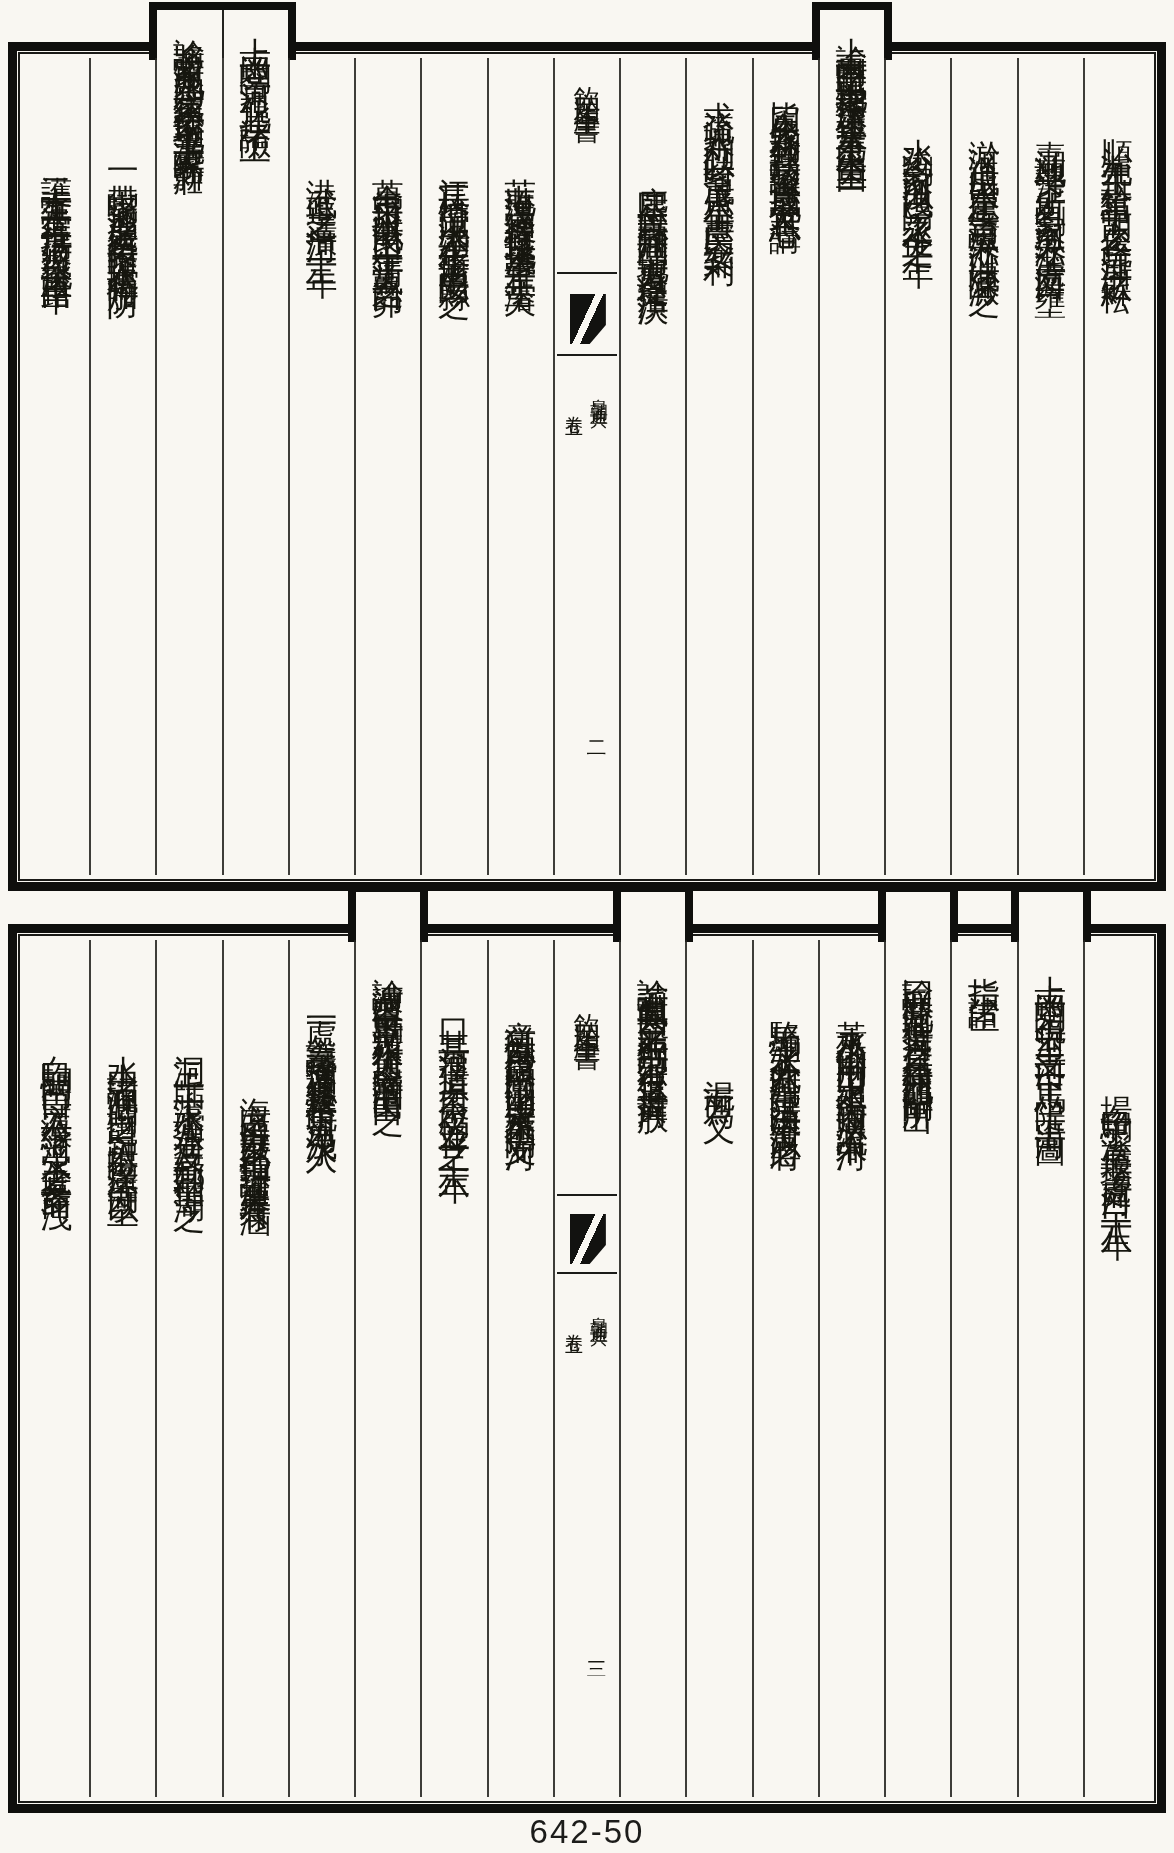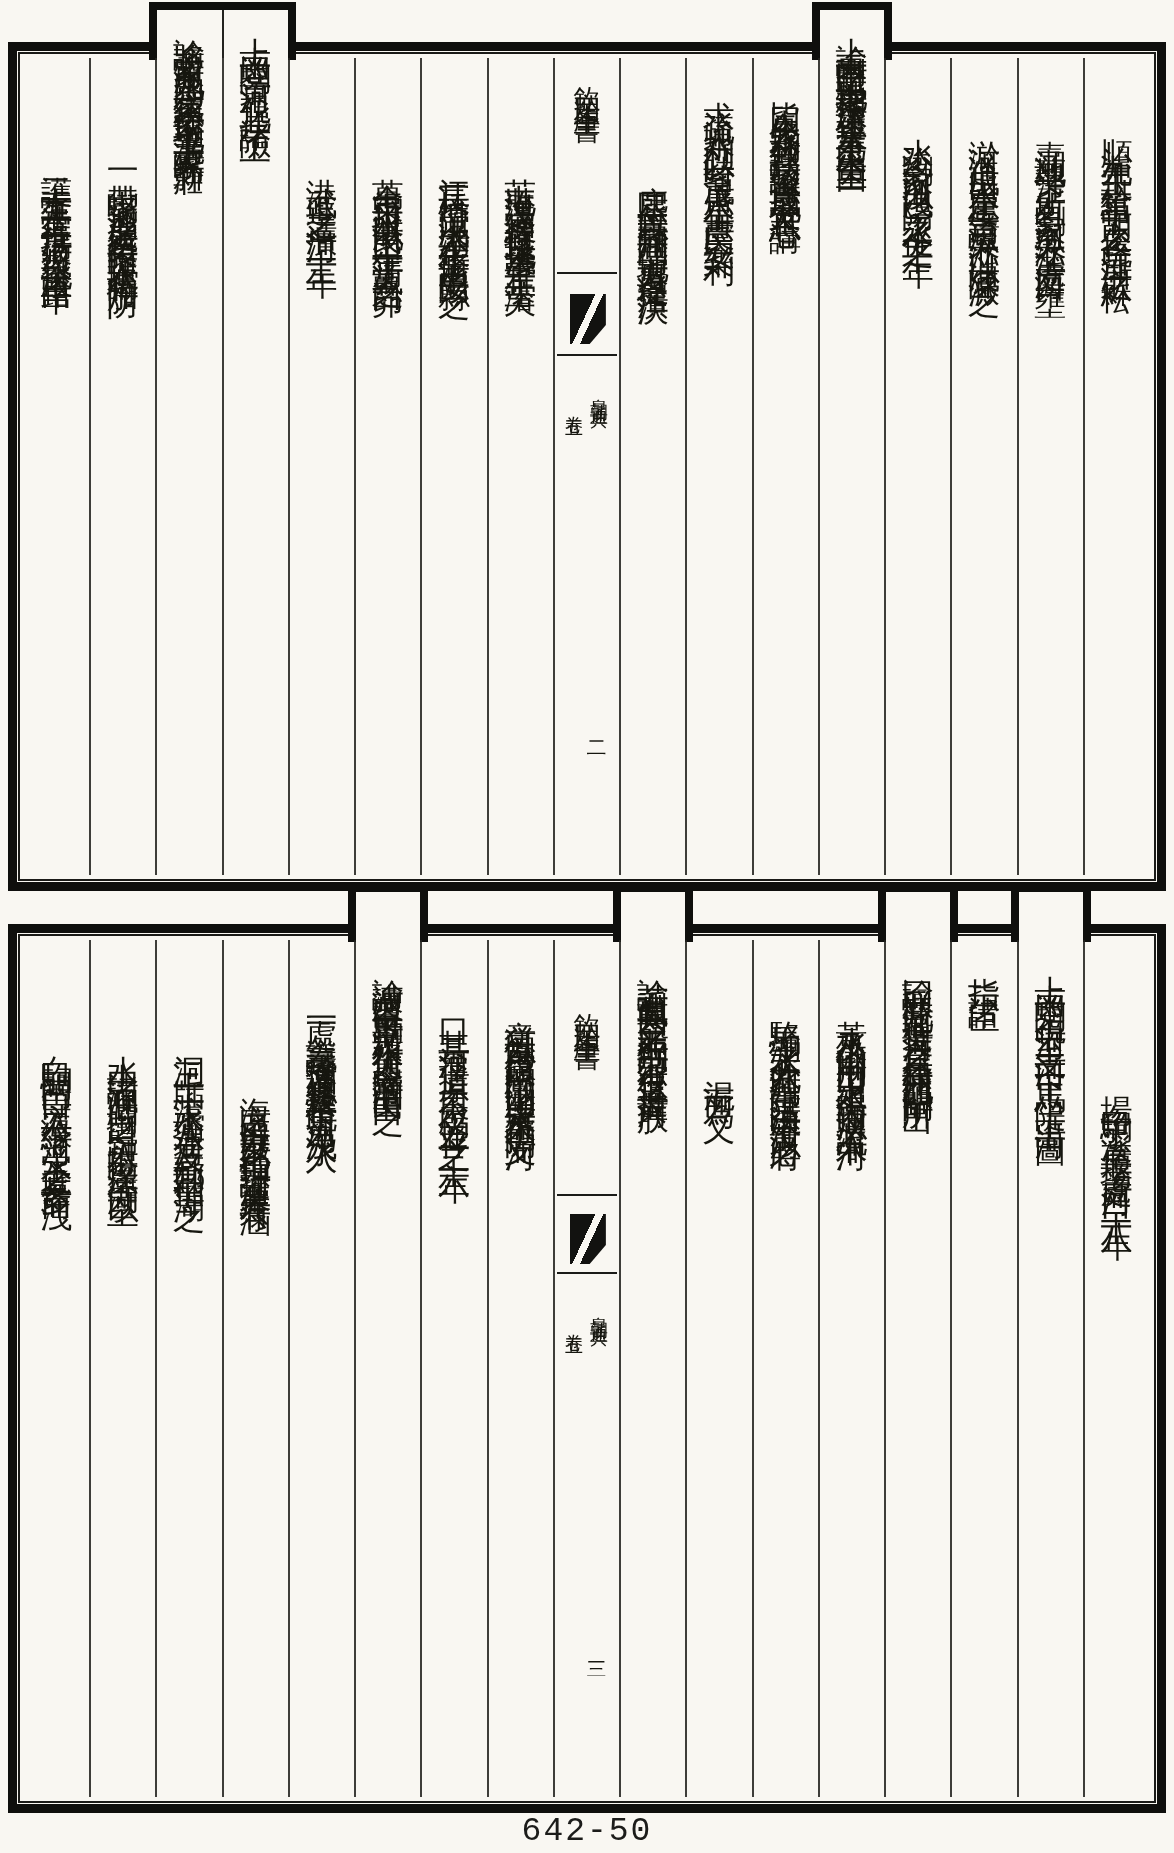--- a/index.html
+++ b/index.html
@@ -44,21 +44,21 @@
   .notch-rule{position:absolute;top:-48px;height:48px;width:2px;background:#23231f;z-index:4;}
   .hline{position:absolute;height:2px;background:#1b1b18;z-index:4;}
   .mark{position:absolute;z-index:4;
     background:linear-gradient(115deg,#121210 43%,#f9f7f2 43%,#f9f7f2 56%,#121210 56%);
     clip-path:polygon(0 0,100% 0,100% 62%,55% 100%,0 100%);
   }
   .small-v{font-size:18px;line-height:22px;width:22px;}
   .footer{
     position:absolute;top:1813px;left:0;width:100%;
     text-align:center;font-size:33px;letter-spacing:2px;color:#1c1c1a;
-    font-family:Liberation Mono, monospace;
+    font-family:Liberation Sans, sans-serif;
   }
 </style>
 </head>
 <body>
 
 <div class="page">
   <section class="block" id="block-top">
     <div class="inner"></div>
     <div class="content">
         <div class="notch" style="left: 787.824px; width: 80.2353px;"></div>

